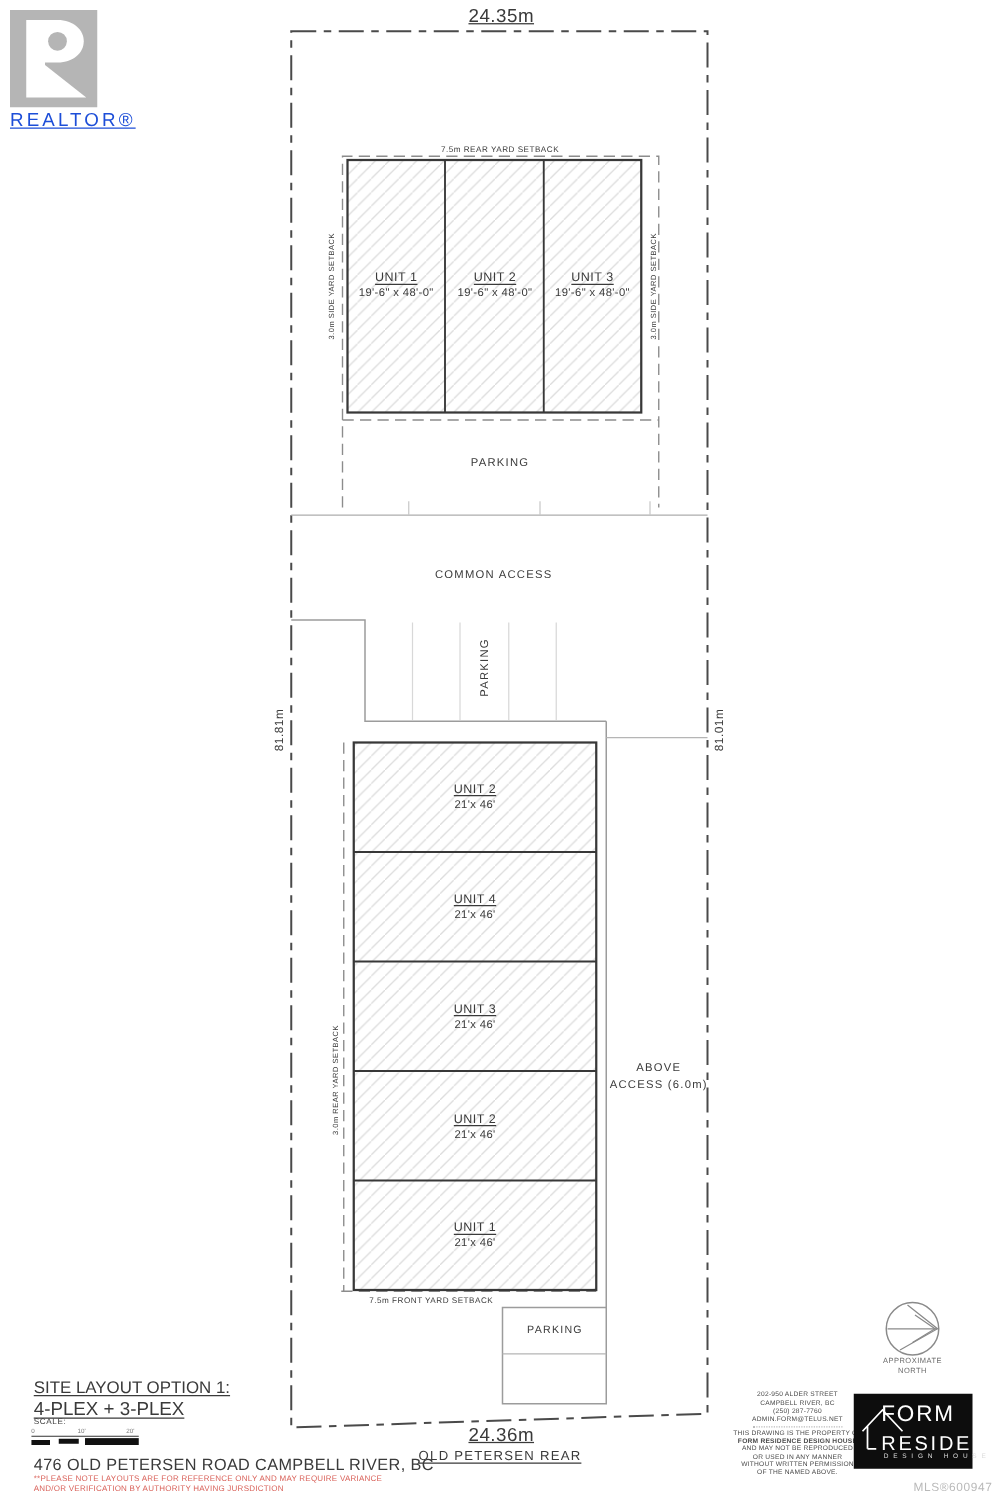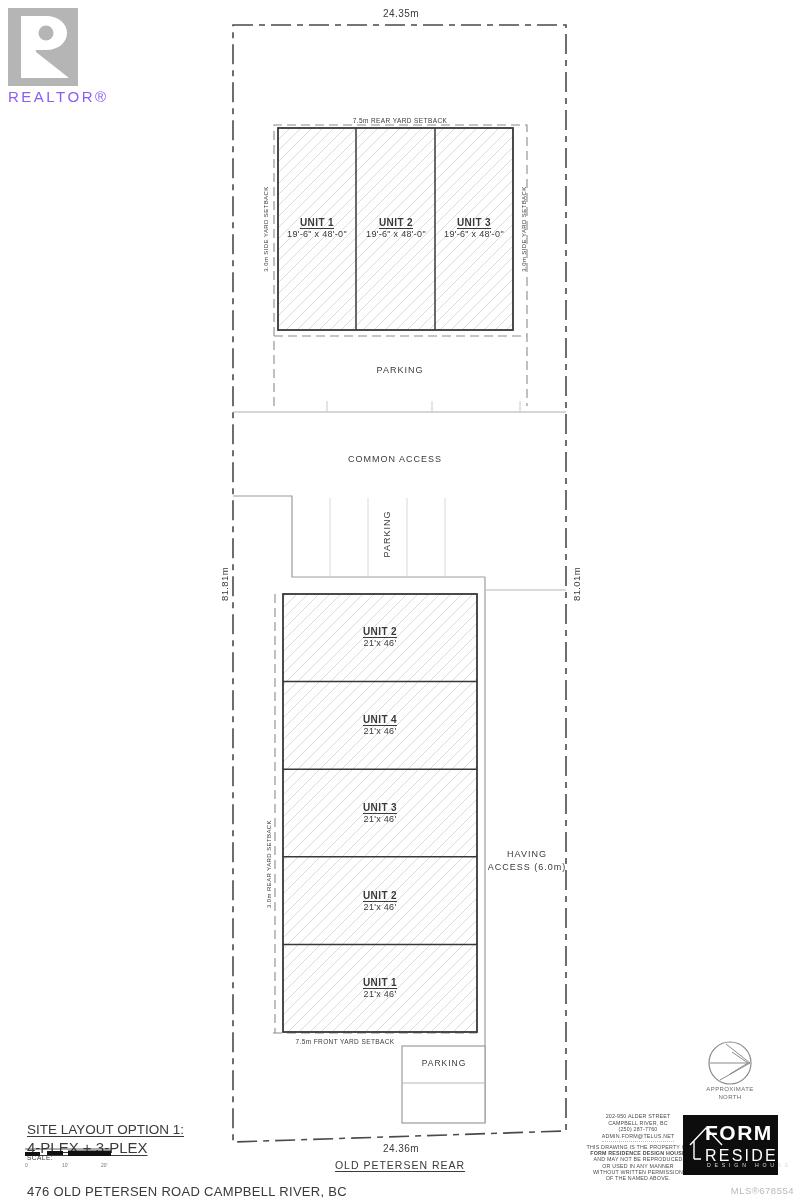--- a/index.html
+++ b/index.html
@@ -4,32 +4,32 @@
 <style>
   html,body{margin:0;padding:0;background:#fff;}
   #canvas{position:relative;width:800px;height:1200px;background:#ffffff;overflow:hidden;
           font-family:"Liberation Sans",sans-serif;}
   svg{display:block;}
   .t{position:absolute;color:#3a3a3a;white-space:nowrap;font-family:"Liberation Sans",sans-serif;letter-spacing:.4px;}
   .c{transform:translate(-50%,-50%);}
   .v{transform:translate(-50%,-50%) rotate(-90deg);}
   .u{text-decoration:underline;text-underline-offset:2px;}
   .s6{font-size:6px;}.s65{font-size:6.5px;}.s85{font-size:8.5px;}
-  .s9{font-size:9px;letter-spacing:1px;}.s10{font-size:10px;}.s105{font-size:10.5px;}
+  .s9{font-size:9px;letter-spacing:1px;}.s10{font-size:15px;text-decoration:underline;}.s105{font-size:10.5px;}
   .unit-label{text-align:center;}
-  .uname{font-size:10px;font-weight:bold;letter-spacing:.4px;text-decoration:underline;text-underline-offset:2px;}
+  .uname{font-size:10px;font-weight:normal;letter-spacing:.4px;text-decoration:underline;text-underline-offset:2px;}
   .usize{font-size:9px;letter-spacing:.3px;margin-top:1px;}
-  .tb{position:absolute;left:27px;color:#3a3a3a;white-space:nowrap;margin-top:20px;}
+  .tb{position:absolute;left:27px;color:#3a3a3a;white-space:nowrap;}
   .note{font-size:6.4px;letter-spacing:.2px;}
   .firm-small{position:absolute;text-align:center;transform:translateX(-50%);color:#4a4a4a;
               font-size:5.3px;line-height:6.6px;letter-spacing:.2px;white-space:nowrap;}
   #form-box{position:absolute;left:683px;top:1115px;width:95px;height:60px;background:#0d0d0d;}
   #form-box .fl{position:absolute;color:#fff;white-space:nowrap;}
   #realtor-box{position:absolute;left:8px;top:8px;width:70px;height:78px;}
-  #realtor-text{position:absolute;left:8px;top:88px;font-size:15px;letter-spacing:2.5px;color:#8b5cf6;}
+  #realtor-text{position:absolute;left:8px;top:88px;font-size:15px;letter-spacing:2.5px;color:#1d4ed8;text-decoration:underline;}
   .two-line{text-align:center;line-height:13px;}
 </style>
 </head>
 <body>
 
 <div id="canvas">
 
   <svg width="800" height="1200" style="position:absolute;left:0;top:0">
     <defs>
       <pattern id="hatch" width="11" height="11" patternUnits="userSpaceOnUse">
@@ -103,21 +103,21 @@
   <div class="t v s6" style="left:266px;top:229px">3.0m SIDE YARD SETBACK</div>
   <div class="t v s6" style="left:524px;top:229px">3.0m SIDE YARD SETBACK</div>
   <div class="t v s6" style="left:269px;top:864px">3.0m REAR YARD SETBACK</div>
   <div class="t c s65" style="left:345px;top:1041px">7.5m FRONT YARD SETBACK</div>
 
   <div class="t c s9" style="left:400px;top:370px">PARKING</div>
   <div class="t c s9" style="left:395px;top:459px">COMMON ACCESS</div>
   <div class="t v s9" style="left:387px;top:534px">PARKING</div>
   <div class="t c s85" style="left:444px;top:1063px;letter-spacing:1px">PARKING</div>
   <div class="t c s9 two-line" style="left:527px;top:861px">
-    <div>HAVING</div>
+    <div>ABOVE</div>
     <div>ACCESS (6.0m)</div>
   </div>
   <div class="t c s105 u" style="left:400px;top:1165px;letter-spacing:1px">OLD PETERSEN REAR</div>
 
   <div class="t c unit-label" style="left:317px;top:228px">
     <div class="uname">UNIT 1</div>
     <div class="usize">19'-6" x 48'-0"</div>
   </div>
   <div class="t c unit-label" style="left:396px;top:228px">
     <div class="uname">UNIT 2</div>
@@ -187,20 +187,20 @@
     <div>AND MAY NOT BE REPRODUCED</div>
     <div>OR USED IN ANY MANNER</div>
     <div>WITHOUT WRITTEN PERMISSION</div>
     <div>OF THE NAMED ABOVE.</div>
   </div>
 
   <div id="form-box">
     <svg width="40" height="44" style="position:absolute;left:2px;top:3px">
       <path d="M5,27 L21,10 L37,27 M9,23 V41 M9,41 H16" fill="none" stroke="#ffffff" stroke-width="1.4"></path>
     </svg>
-    <div class="fl" style="left:22px;top:6px;font-size:21px;font-weight:bold;letter-spacing:1.5px">FORM</div>
+    <div class="fl" style="left:22px;top:6px;font-size:18px;font-weight:normal;letter-spacing:1.5px">FORM</div>
     <div class="fl" style="left:22px;top:32px;font-size:16px;letter-spacing:2.2px">RESIDENCE</div>
     <div class="fl" style="left:24px;top:47px;font-size:5.2px;letter-spacing:3.8px;color:#dddddd">DESIGN HOUSE</div>
   </div>
 
-  <div class="t" style="right:6px;top:1185px;font-size:9.5px;color:#b9b9b9;letter-spacing:.5px">MLS®678554</div>
+  <div class="t" style="right:6px;top:1185px;font-size:9.5px;color:#b9b9b9;letter-spacing:.5px">MLS®600947</div>
 
 </div>
 
 </body></html>

